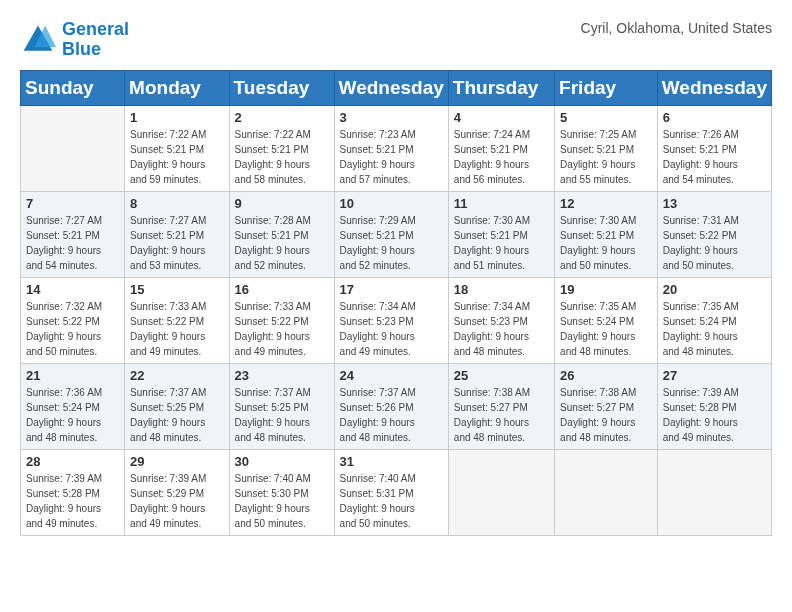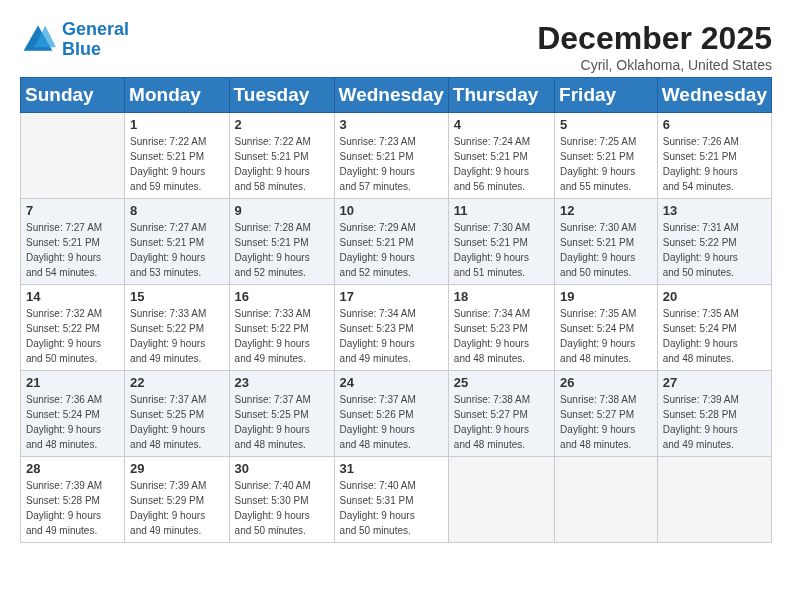--- a/index.html
+++ b/index.html
@@ -7,21 +7,21 @@
       font-family: Arial, sans-serif;
       background: #fff;
       width: 792px;
       min-height: 612px;
       padding: 20px;
     }
     .header-area {
       display: flex;
       justify-content: space-between;
       align-items: flex-start;
-      margin-bottom: 4px;
+      margin-bottom: 10px;
     }
     .logo {
       display: flex;
       align-items: center;
       gap: 6px;
     }
     .logo-text {
       font-size: 18px;
       font-weight: bold;
       color: #333;
@@ -97,21 +97,20 @@
     <svg class="logo-icon" viewBox="0 0 40 40">
       <polygon points="20,4 36,32 4,32" fill="#1a7abf"></polygon>
       <polygon points="28,4 40,28 16,28" fill="#2e9fdf" opacity="0.7"></polygon>
     </svg>
     <div class="logo-text">
       <div><span>General</span></div>
       <div style="color:#1a7abf;">Blue</div>
     </div>
   </div>
   <div class="title-area">
-    <div class="main-title">December 2025</div>
     <div class="sub-title">Cyril, Oklahoma, United States</div>
   </div>
 </div>
 
 <table class="calendar">
   <thead>
     <tr>
     <th>Sunday</th>
         <th>Monday</th>
         <th>Tuesday</th>

